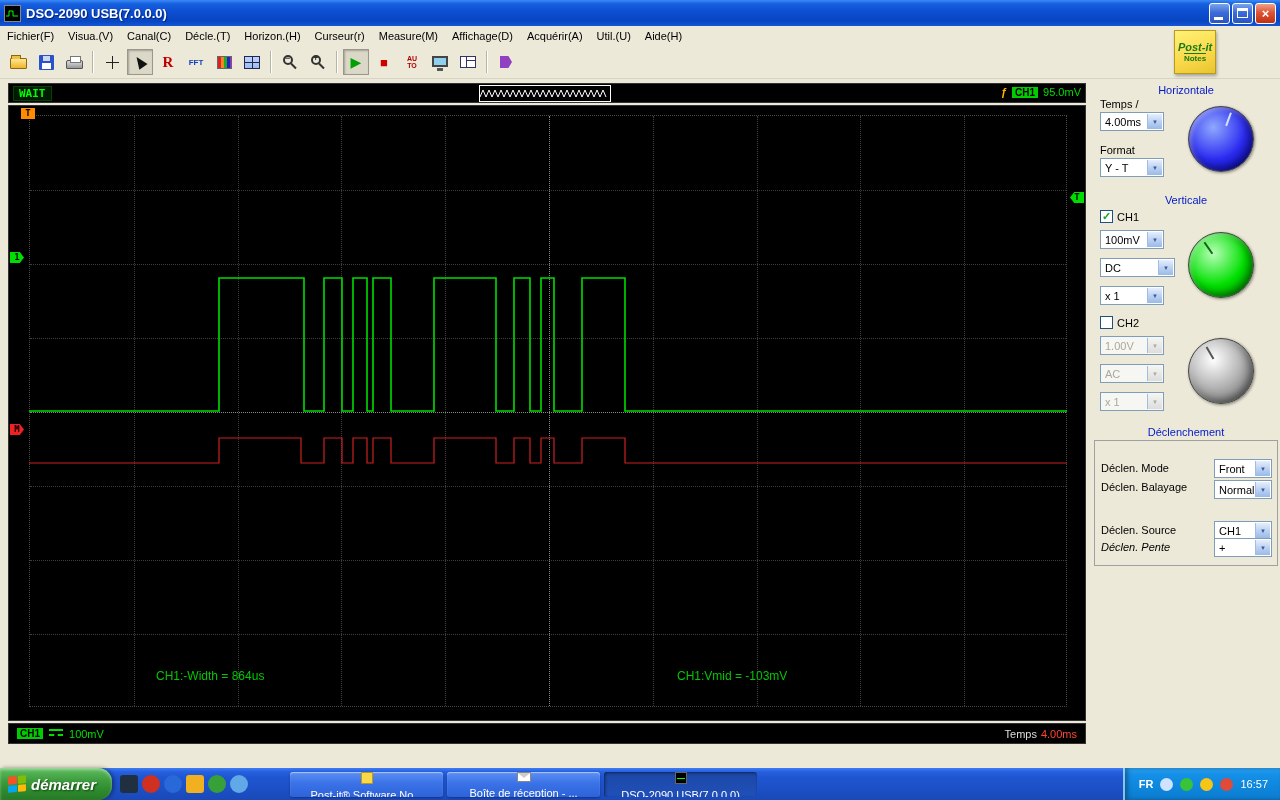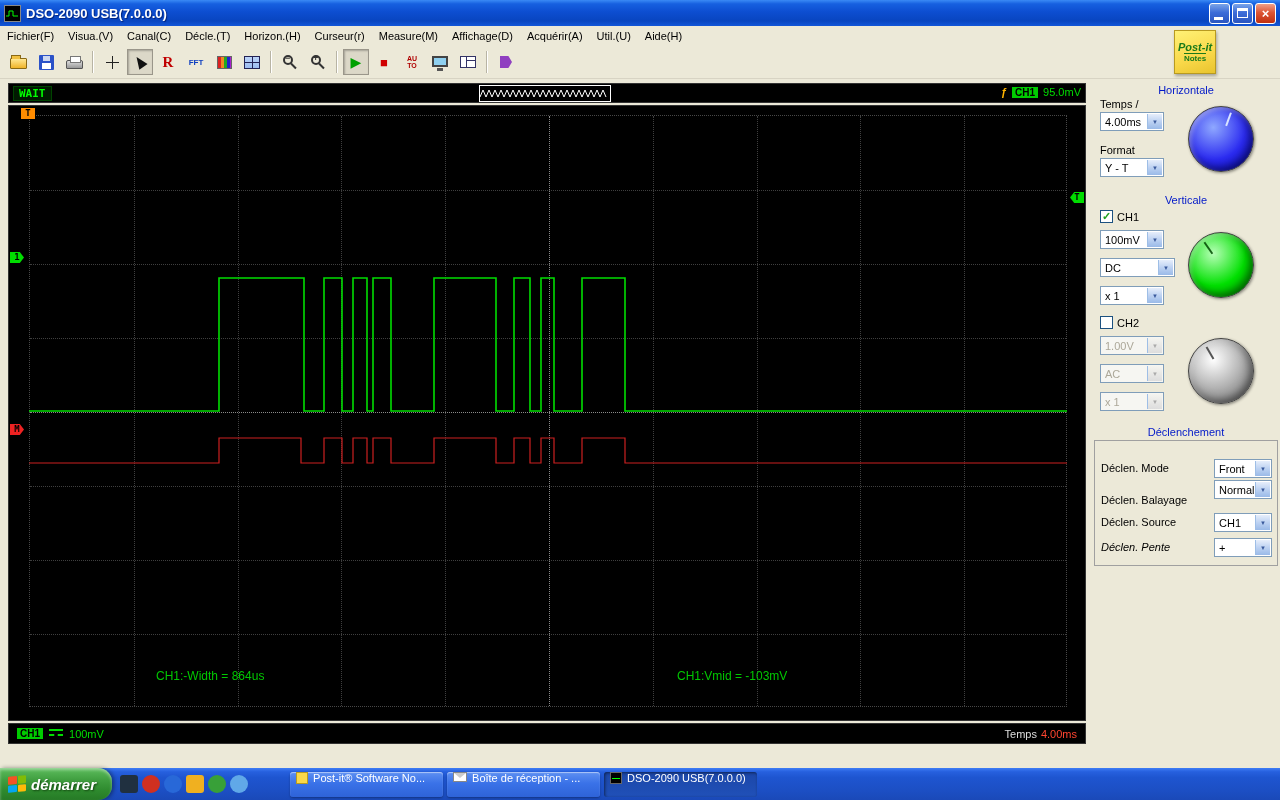--- a/index.html
+++ b/index.html
@@ -141,21 +141,21 @@
   .winflag i{border-radius:1px;}
   .winflag i:nth-child(1){background:#F35325;}
   .winflag i:nth-child(2){background:#81BC06;}
   .winflag i:nth-child(3){background:#05A6F0;}
   .winflag i:nth-child(4){background:#FFBA08;}
   .ql{display:flex;align-items:center;gap:4px;margin-left:8px;}
   .qlicon{width:18px;height:18px;border-radius:3px;}
   .task{height:25px;width:153px;margin-left:4px;border-radius:3px;
     background:linear-gradient(180deg,#5E90F2,#3A72E8 45%,#2E63D8);
     box-shadow:inset 0 1px 1px rgba(255,255,255,.5),0 1px 2px rgba(0,0,0,.3);
-    display:flex;gap:5px;padding:0 6px;color:#fff;font-size:11px;white-space:nowrap;overflow:hidden;}
+    display:flex;align-items:center;gap:5px;padding:0 6px;color:#fff;font-size:11px;white-space:nowrap;overflow:hidden;flex-direction:column;}
   .task.active{background:linear-gradient(180deg,#1C47A8,#2050B8);box-shadow:inset 1px 1px 3px rgba(0,0,0,.5);}
   .ic-postit{width:12px;height:12px;background:#F9D849;border:1px solid #B89A20;flex:0 0 auto;}
   .ic-mail{width:14px;height:10px;background:#fff;border:1px solid #888;position:relative;flex:0 0 auto;}
   .ic-mail::after{content:"";position:absolute;left:0;top:0;border-left:6px solid transparent;border-right:6px solid transparent;border-top:5px solid #ccc;}
   .ic-dso{width:12px;height:12px;background:#000;border:1px solid #666;position:relative;flex:0 0 auto;}
   .ic-dso::after{content:"";position:absolute;left:1px;right:1px;top:5px;border-top:1px solid #0f0;}
   .tray{margin-left:auto;height:32px;display:flex;align-items:center;gap:7px;padding:0 12px 0 14px;
     background:linear-gradient(180deg,#2BA0F0 0%,#1590E8 20%,#0E86DC 60%,#0C7CD0 100%);
     border-left:2px solid rgba(255,255,255,.5);box-shadow:inset 3px 0 4px rgba(0,0,0,.3);}
   .trlang{color:#fff;font-weight:bold;font-size:11px;}
@@ -390,27 +390,27 @@
     <div class="ptitle" style="top:347px;">Déclenchement</div>
     <div class="tbox" style="left:2px;top:361px;width:184px;height:126px;">
       <div class="trow" style="top:10px;margin-top:8px;">
         <span class="plabel" style="left:6px;top:3px;">Déclen. Mode</span>
         <div class="combo" style="right:5px;top:0;width:58px;">
           <span>Front</span>
           <span class="arrow">▼</span>
         </div>
       </div>
       <div class="trow" style="top:39px;">
-        <span class="plabel" style="left:6px;top:14px;">Déclen. Balayage</span>
+        <span class="plabel" style="left:6px;top:1px;">Déclen. Balayage</span>
         <div class="combo" style="right:5px;top:0;width:58px;">
           <span>Normal</span>
           <span class="arrow">▼</span>
         </div>
       </div>
-      <div class="trow" style="top:72px;">
+      <div class="trow" style="top:80px;">
         <span class="plabel" style="left:6px;top:3px;">Déclen. Source</span>
         <div class="combo" style="right:5px;top:0;width:58px;">
           <span>CH1</span>
           <span class="arrow">▼</span>
         </div>
       </div>
       <div class="trow" style="top:97px;">
         <span class="plabel" style="left:6px;top:3px;font-style:italic;">Déclen. Pente</span>
         <div class="combo" style="right:5px;top:0;width:58px;">
           <span>+</span>
@@ -444,15 +444,23 @@
       <span>Post-it® Software No...</span>
     </div>
     <div class="task">
       <span class="ic-mail"></span>
       <span>Boîte de réception - ...</span>
     </div>
     <div class="task active">
       <span class="ic-dso"></span>
       <span>DSO-2090 USB(7.0.0.0)</span>
     </div>
+    <div class="tray">
+      <span class="trlang">FR</span>
+      <span class="tricon" style="background:#cfe2ff;"></span>
+      <span class="tricon" style="background:#39c339;"></span>
+      <span class="tricon" style="background:#f5c518;"></span>
+      <span class="tricon" style="background:#e04a3a;"></span>
+      <span class="trtime">16:57</span>
+    </div>
   </div>
 
 </div>
 
 </body></html>

